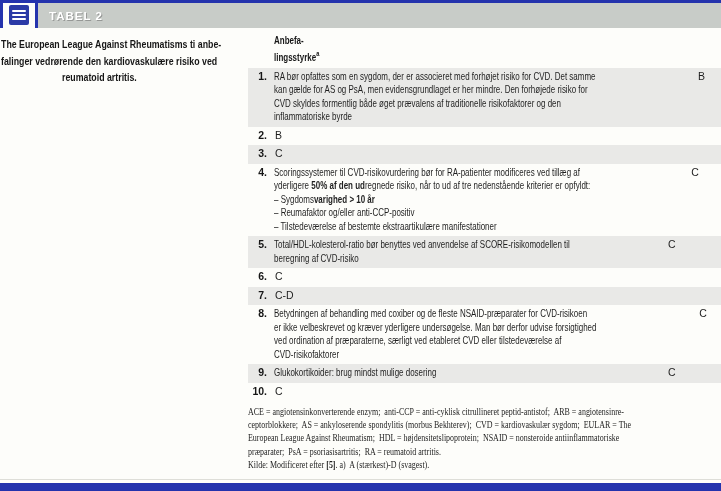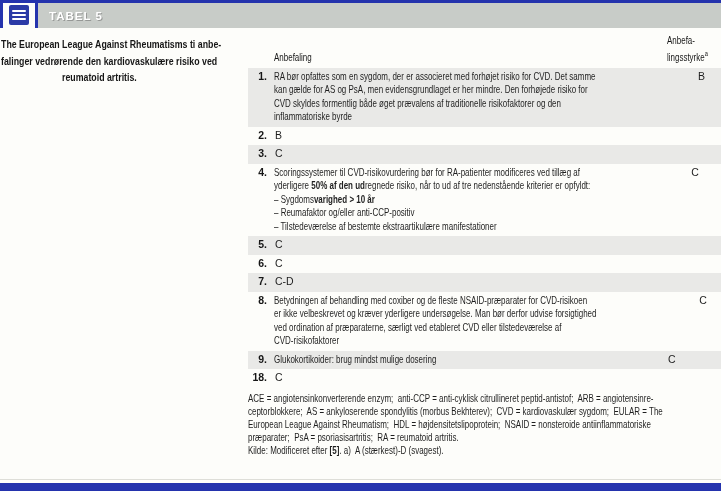--- a/index.html
+++ b/index.html
@@ -32,32 +32,32 @@
   
   .content{position:absolute;left:0;top:33px;right:0;}
   .caption{position:absolute;left:1px;top:3px;width:246px;text-align:center;}
   .cap-line{
     font-weight:bold;font-size:11px;line-height:16.5px;color:#161616;
     white-space:nowrap;transform:scaleX(.80);transform-origin:0 50%;
   }
   .tablewrap{position:absolute;left:248px;top:0;width:473px;}
   .grid{display:grid;grid-template-columns:26px 1fr 54px;}
   .thead{align-items:end;padding:1px 0 4px 0;}
-  .th{font-weight:normal;font-size:10.5px;line-height:13px;color:#161616;}
+  .th{font-weight:bold;font-size:10.5px;line-height:13px;color:#161616;}
   .cond{white-space:nowrap;transform:scaleX(.76);transform-origin:0 50%;display:block;}
   .sup{font-size:7.5px;vertical-align:super;}
   .row{padding:2px 0 3px 0;}
   .row.shaded{background:#e9e9e7;}
   .num{
     text-align:right;padding-right:7px;font-weight:bold;font-size:10.5px;
     line-height:13.5px;color:#161616;
   }
   .line{font-size:10.5px;line-height:13.5px;color:#1e1e1e;}
   .strength{font-size:10.5px;line-height:13.5px;padding-left:1px;color:#1e1e1e;}
-  .footnotes{padding-top:4px;}
+  .footnotes{padding-top:4px;font-family:Liberation Serif, serif;}
   .fline{
     font-size:10.5px;line-height:13.2px;color:#1e1e1e;white-space:pre;
     transform:scaleX(.76);transform-origin:0 50%;
   }
   .b{font-weight:bold;}
   
   .hairline{position:absolute;left:0;bottom:11px;width:100%;height:1px;background:#dedeD8;}
   .bottom-bar{position:absolute;left:0;bottom:0;width:100%;height:8px;background:#2433ad;}
 </style>
 </head>
@@ -67,37 +67,34 @@
 
 <div class="masthead">
   <span class="edge-line"></span>
   <span class="doc-icon">
       <i></i>
       <i></i>
       <i></i>
     </span>
   <span class="vsep"></span>
   <div class="title-bar">
-    <span>TABEL 5</span>
+    <span>TABEL 2</span>
   </div>
 </div>
 
 <div class="content">
   <div class="caption">
       <div class="cap-line">The European League Against Rheumatisms ti anbe-</div>
       <div class="cap-line">falinger vedrørende den kardiovaskulære risiko ved</div>
       <div class="cap-line">reumatoid artritis.</div>
     </div>
 
   <div class="tablewrap">
     <div class="grid thead">
       <div></div>
-      <div class="th">
-        <span class="cond">Anbefaling</span>
-      </div>
       <div class="th">
         <span class="cond">Anbefa-</span>
         <span class="cond"><span>lingsstyrke</span><sup class="sup">a</sup></span>
       </div>
     </div>
     <div>
         <div class="grid row shaded">
           <div class="num">1.</div>
           <div class="txt">
             <div class="line cond"><span>RA bør opfattes som en sygdom, der er associeret med forhøjet risiko for CVD. Det samme</span></div>
@@ -121,20 +118,24 @@
             <div class="line cond"><span>Scoringssystemer til CVD-risikovurdering bør for RA-patienter modificeres ved tillæg af</span></div>
             <div class="line cond"><span>yderligere </span><span class="b">50% af den ud</span><span>regnede risiko, når to ud af tre nedenstående kriterier er opfyldt:</span></div>
             <div class="line cond"><span>– Sygdoms</span><span class="b">varighed &gt; 10 år</span></div>
             <div class="line cond"><span>– Reumafaktor og/eller anti-CCP-positiv</span></div>
             <div class="line cond"><span>– Tilstedeværelse af bestemte ekstraartikulære manifestationer</span></div>
           </div>
           <div class="strength">C</div>
         </div>
         <div class="grid row shaded">
           <div class="num">5.</div>
+          <div class="txt">
+            <div class="line cond"><span>Total/HDL-kolesterol-ratio bør benyttes ved anvendelse af SCORE-risikomodellen til</span></div>
+            <div class="line cond"><span>beregning af CVD-risiko</span></div>
+          </div>
           <div class="strength">C</div>
         </div>
         <div class="grid row">
           <div class="num">6.</div>
           <div class="strength">C</div>
         </div>
         <div class="grid row shaded">
           <div class="num">7.</div>
           <div class="strength">C-D</div>
         </div>
@@ -149,21 +150,21 @@
           <div class="strength">C</div>
         </div>
         <div class="grid row shaded">
           <div class="num">9.</div>
           <div class="txt">
             <div class="line cond"><span>Glukokortikoider: brug mindst mulige dosering</span></div>
           </div>
           <div class="strength">C</div>
         </div>
         <div class="grid row">
-          <div class="num">18.</div>
+          <div class="num">10.</div>
           <div class="strength">C</div>
         </div>
       </div>
     <div class="footnotes">
         <div class="fline"><span>ACE = angiotensinkonverterende enzym;  anti-CCP = anti-cyklisk citrullineret peptid-antistof;  ARB = angiotensinre-</span></div>
         <div class="fline"><span>ceptorblokkere;  AS = ankyloserende spondylitis (morbus Bekhterev);  CVD = kardiovaskulær sygdom;  EULAR = The</span></div>
         <div class="fline"><span>European League Against Rheumatism;  HDL = højdensitetslipoprotein;  NSAID = nonsteroide antiinflammatoriske</span></div>
         <div class="fline"><span>præparater;  PsA = psoriasisartritis;  RA = reumatoid artritis.</span></div>
         <div class="fline"><span>Kilde: Modificeret efter </span><span class="b">[5]</span><span>. a)  A (stærkest)-D (svagest).</span></div>
       </div>

